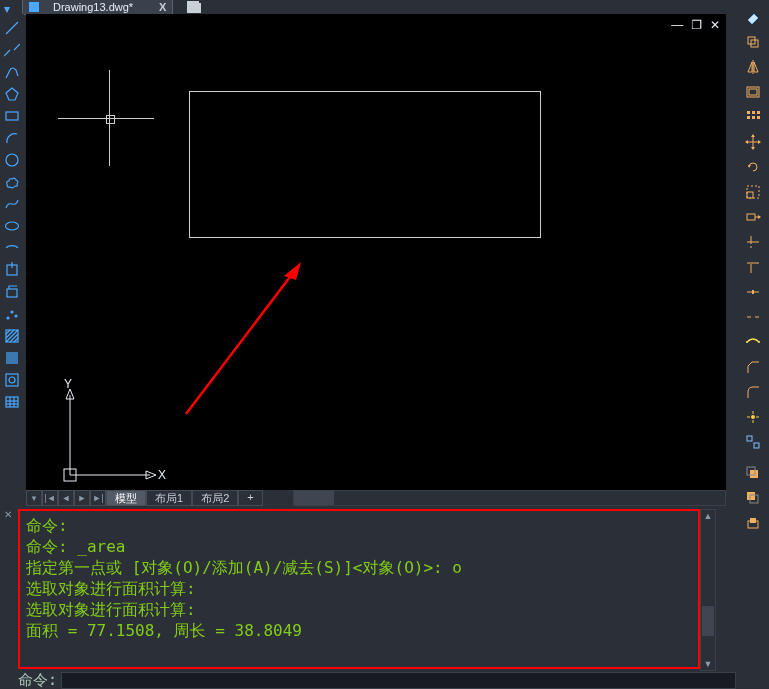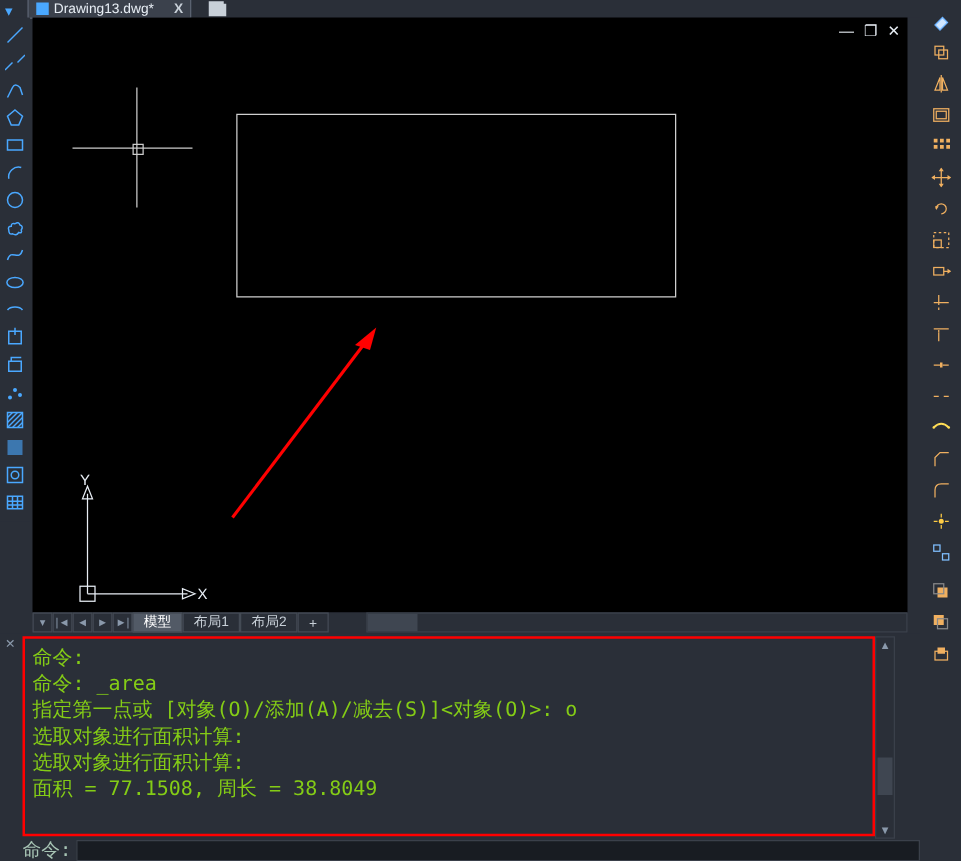--- a/index.html
+++ b/index.html
@@ -1,20 +1,20 @@
 <!DOCTYPE html>
 <html><head>
 <meta charset="utf-8">
 <style>
   html,body{margin:0;padding:0;background:#2a2f38;font-family:"Microsoft YaHei","SimSun",sans-serif;font-size:12px;color:#c8d0d8;width:769px;height:689px;overflow:hidden;}
   .root{position:relative;width:769px;height:689px;background:#2a2f38;}
   
   .tabbar{position:absolute;left:0;top:0;right:0;height:14px;background:#2a2f38;display:flex;align-items:center;padding-left:4px;}
   .tabbar .drop{width:10px;height:10px;margin-right:8px;color:#4aa8ff;}
-  .tabbar .doc-tab{display:flex;align-items:center;height:14px;background:#3b414c;border:1px solid #5a6270;padding:0 6px;color:#e8eef5;font-size:11px;}
+  .tabbar .doc-tab{display:flex;align-items:center;height:14px;background:#3b414c;border:1px solid #5a6270;padding:0 6px;color:#e8eef5;font-size:11px;gap:10px;}
   .tabbar .doc-tab .dwg-icon{width:10px;height:10px;background:#4aa8ff;margin-right:4px;}
   .tabbar .doc-close{margin-left:16px;color:#c8d0d8;font-weight:bold;}
   .tabbar .newdoc{width:14px;height:12px;background:#c8d0d8;margin-left:14px;position:relative;}
   .tabbar .newdoc:after{content:'';position:absolute;right:-2px;top:-2px;width:4px;height:4px;background:#2a2f38;}
   
   .ltool{position:absolute;left:0;top:14px;width:24px;height:400px;background:#2a2f38;padding-top:3px;}
   .ltool .tb{width:20px;height:20px;margin:1px auto 2px auto;display:flex;align-items:center;justify-content:center;color:#4aa8ff;font-size:13px;cursor:pointer;}
   .ltool .tb svg{width:16px;height:16px;stroke:#4aa8ff;fill:none;stroke-width:1.2;}
   
   .rtool{position:absolute;right:0;top:0;width:33px;bottom:0;background:#2a2f38;padding-top:6px;}
@@ -29,21 +29,21 @@
   .canvas .cursor-box{position:absolute;left:80px;top:101px;width:7px;height:7px;border:1px solid #ccc;}
   .canvas .rect-shape{position:absolute;left:163px;top:77px;width:350px;height:145px;border:1px solid #d0d0d0;}
   .canvas .arrow-line{position:absolute;left:0;top:0;width:100%;height:100%;pointer-events:none;}
   .canvas .ucs{position:absolute;left:28px;bottom:4px;}
   .canvas .ucs svg{overflow:visible;}
   .canvas .ucs text{fill:#e8eef5;font-size:12px;}
   .canvas .ucs line,.canvas .ucs polygon,.canvas .ucs rect{stroke:#e8eef5;fill:none;stroke-width:1;}
   
   .mltabs{position:absolute;left:26px;top:490px;width:700px;height:16px;background:#2a2f38;display:flex;align-items:center;font-size:11px;}
   .mltabs .nav{width:14px;height:14px;border:1px solid #444b55;background:#2a2f38;display:flex;align-items:center;justify-content:center;color:#8a99ab;font-size:9px;cursor:pointer;}
-  .mltabs .tab{height:14px;padding:0 8px;border:1px solid #444b55;background:#2a2f38;color:#c8d0d8;display:flex;align-items:flex-end;cursor:pointer;}
+  .mltabs .tab{height:14px;padding:0 8px;border:1px solid #444b55;background:#2a2f38;color:#c8d0d8;display:flex;align-items:flex-start;cursor:pointer;}
   .mltabs .tab.active{background:#525a66;color:#fff;}
   .mltabs .scroll-track{flex:1;height:14px;margin-left:30px;background:#2a2f38;border:1px solid #3a404a;position:relative;}
   .mltabs .scroll-thumb{position:absolute;left:0;top:0;height:100%;width:40px;background:#3f4651;}
   
   .cmdwrap{position:absolute;left:0;top:507px;right:33px;height:165px;background:#2a2f38;}
   .cmdwrap .close-x{position:absolute;left:4px;top:2px;color:#8a99ab;font-size:10px;}
   .cmdlog{position:absolute;left:18px;top:2px;right:36px;height:160px;border:2px solid #ff0000;box-sizing:border-box;padding:4px 6px;color:#84cc16;font-size:16px;font-family:"SimSun","NSimSun",monospace;line-height:21px;white-space:pre;}
   .cmdwrap .sb{position:absolute;right:20px;top:2px;width:14px;height:160px;background:#2a2f38;border:1px solid #3a404a;}
   .cmdwrap .sb .up,.cmdwrap .sb .dn{height:12px;display:flex;align-items:center;justify-content:center;color:#8a99ab;font-size:9px;}
   .cmdwrap .sb .thumb{position:absolute;left:1px;right:1px;top:60%;height:30px;background:#3f4651;}

